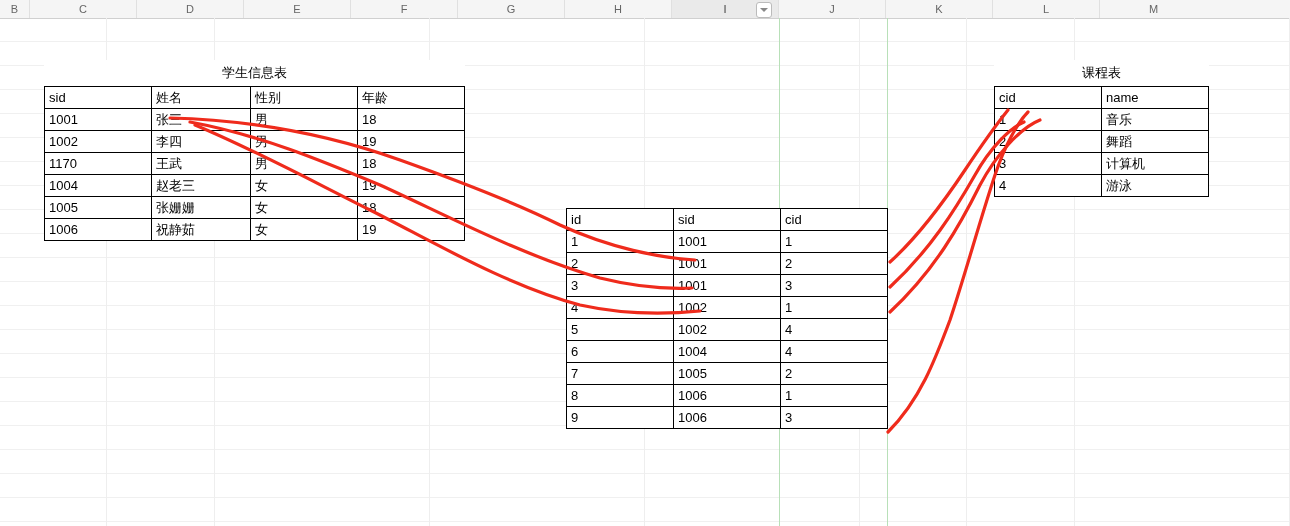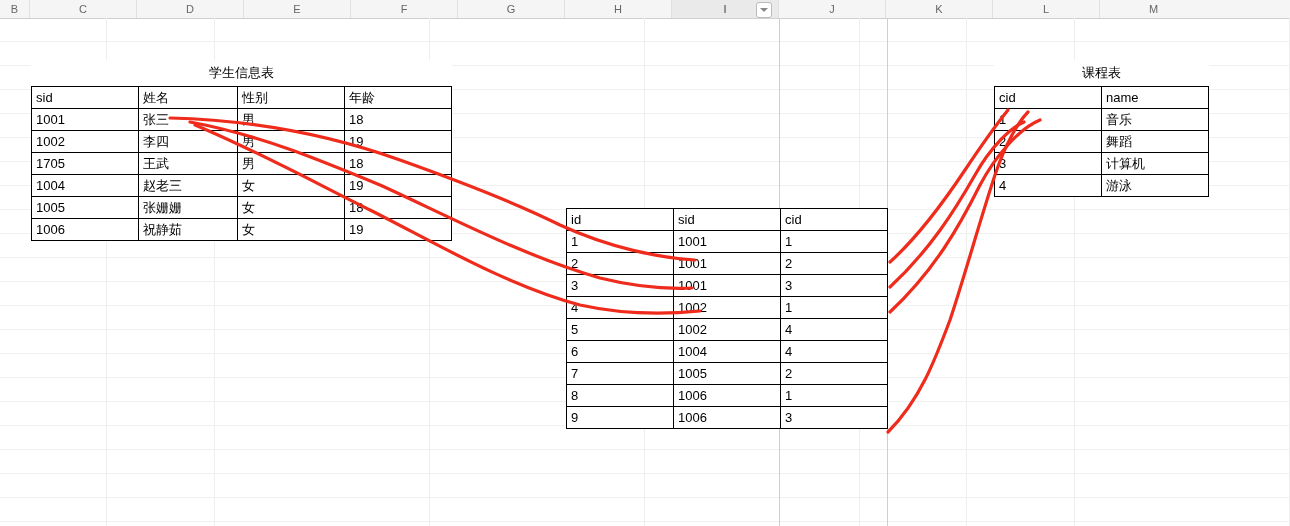--- a/index.html
+++ b/index.html
@@ -145,21 +145,21 @@
     </div>
     <div class="colhead" style="width:107px">J</div>
     <div class="colhead" style="width:107px">K</div>
     <div class="colhead" style="width:107px">L</div>
     <div class="colhead" style="width:107px;border-right:none">M</div>
   </div>
 
   <div class="grid"></div>
   <div class="col-I-sel"></div>
 
-  <table class="subtable" style="left:31px; top:60px;padding-left:16px;">
+  <table class="subtable" style="left:44px; top:60px;padding-left:16px;">
     <caption>学生信息表</caption>
     <tbody>
         <tr>
       <th style="width:107px">sid</th>
       <th style="width:99px">姓名</th>
       <th style="width:107px">性别</th>
       <th style="width:107px">年龄</th>
     </tr>
     <tr>
       <td class="num">1001</td>
@@ -167,21 +167,21 @@
       <td>男</td>
       <td class="num">18</td>
     </tr>
     <tr>
       <td class="num">1002</td>
       <td>李四</td>
       <td>男</td>
       <td class="num">19</td>
     </tr>
     <tr>
-      <td class="num">1705</td>
+      <td class="num">1170</td>
       <td>王武</td>
       <td>男</td>
       <td class="num">18</td>
     </tr>
     <tr>
       <td class="num">1004</td>
       <td>赵老三</td>
       <td>女</td>
       <td class="num">19</td>
     </tr>

